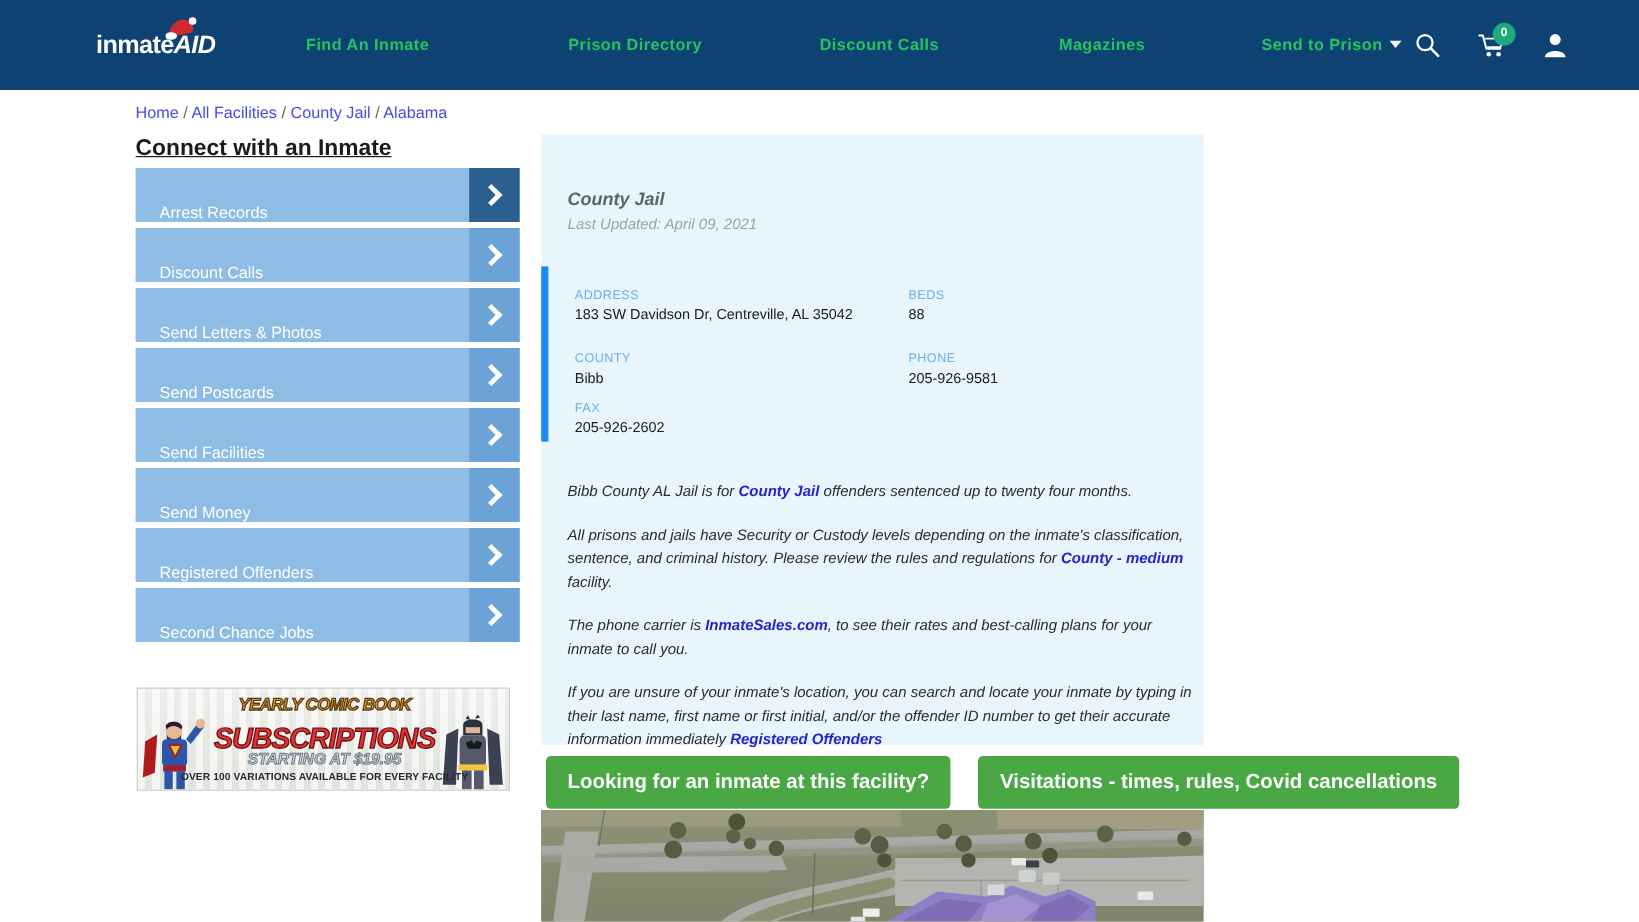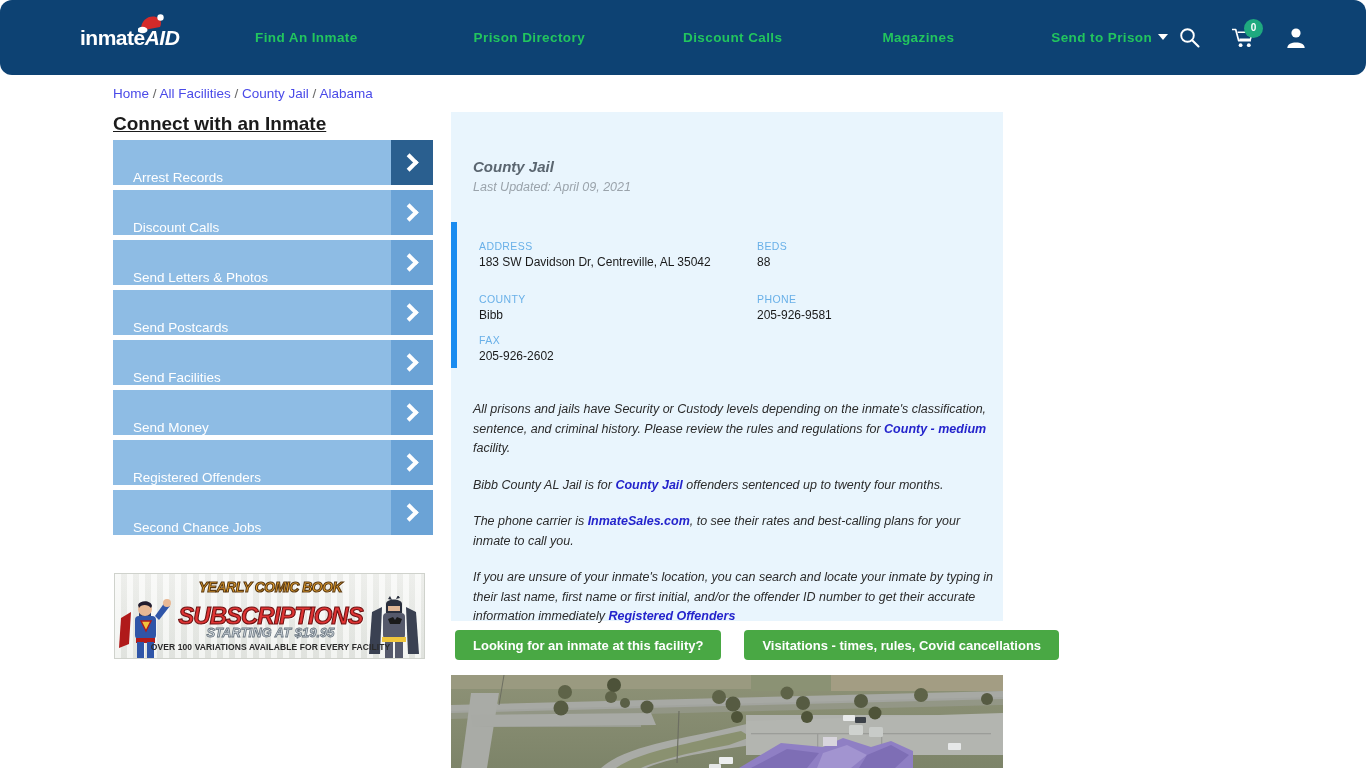--- a/index.html
+++ b/index.html
@@ -9,21 +9,21 @@
     overflow: hidden;
     background: #ffffff;
     font-family: "Liberation Sans", sans-serif;
   }
 
   
   .header {
     position: absolute; top: 0; left: 0;
     width: 1366px; height: 75px;
     background: #0d4273;
-    display: flex; align-items: center; border-radius: 12px;
+    display: flex; align-items: center;
   }
   .logo-wrap {
     position: absolute; left: 80px; top: 21px;
     width: 105px; height: 34px;
   }
   .logo-text {
     font-size: 21px; font-weight: bold; color: #ffffff;
     letter-spacing: -0.5px; line-height: 34px;
     white-space: nowrap;
   }
@@ -203,23 +203,23 @@
     color: #2424cc; font-weight: bold; text-decoration: none; cursor: pointer;
   }
 
   
   .btn-row {
     position: absolute; left: 455px; top: 630px;
     display: flex; gap: 23px;
   }
   .green-btn {
     background: #49a844; color: #ffffff;
-    font-size: 13px; font-weight: bold;
+    font-size: 17px; font-weight: bold;
     border: none; border-radius: 4px;
-    padding: 0 18px; height: 30px;
+    padding: 0 18px; height: 44px;
     display: flex; align-items: center; cursor: pointer;
     white-space: nowrap;
   }
 
   
   .map {
     position: absolute; left: 451px; top: 675px;
     width: 552px; height: 93px;
     overflow: hidden; cursor: pointer;
     background: #8c9173;
@@ -400,22 +400,22 @@
 
       <div class="info-cell c-fax">
         <div class="info-k">FAX</div>
         <div class="info-v">205-926-2602</div>
       </div>
 
     </div>
   </div>
 
   <div class="body-copy">
+    <p><span>Bibb County AL Jail is for </span><a>County Jail</a><span> offenders sentenced up to twenty four months.</span></p>
     <p><span>All prisons and jails have Security or Custody levels depending on the inmate's classification, sentence, and criminal history. Please review the rules and regulations for </span><a>County - medium</a><span> facility.</span></p>
-    <p><span>Bibb County AL Jail is for </span><a>County Jail</a><span> offenders sentenced up to twenty four months.</span></p>
     <p><span>The phone carrier is </span><a>InmateSales.com</a><span>, to see their rates and best-calling plans for your inmate to call you.</span></p>
     <p><span>If you are unsure of your inmate's location, you can search and locate your inmate by typing in their last name, first name or first initial, and/or the offender ID number to get their accurate information immediately </span><a>Registered Offenders</a></p>
   </div>
 
 </div>
 
 <div class="btn-row">
   <button class="green-btn">Looking for an inmate at this facility?</button>
   <button class="green-btn">Visitations - times, rules, Covid cancellations</button>
 </div>

